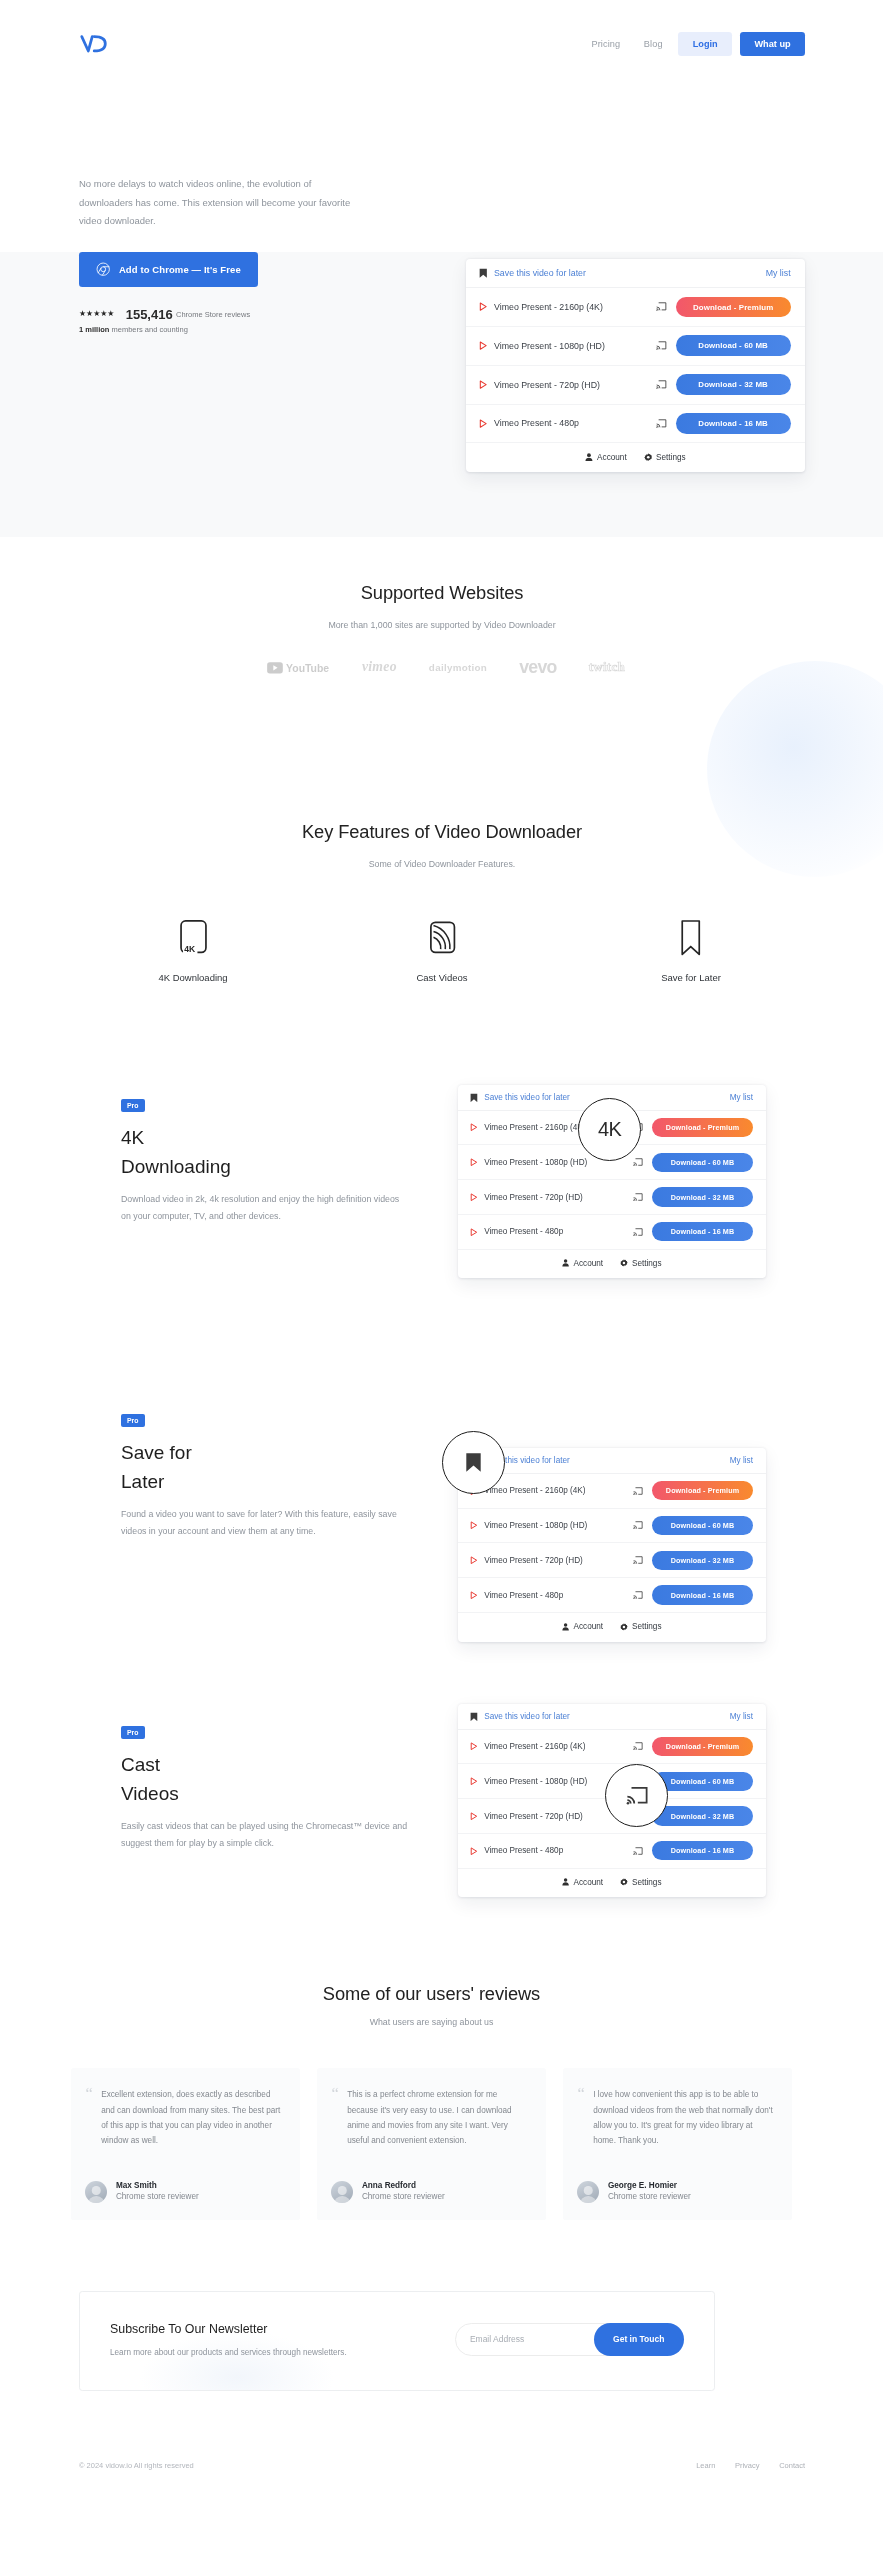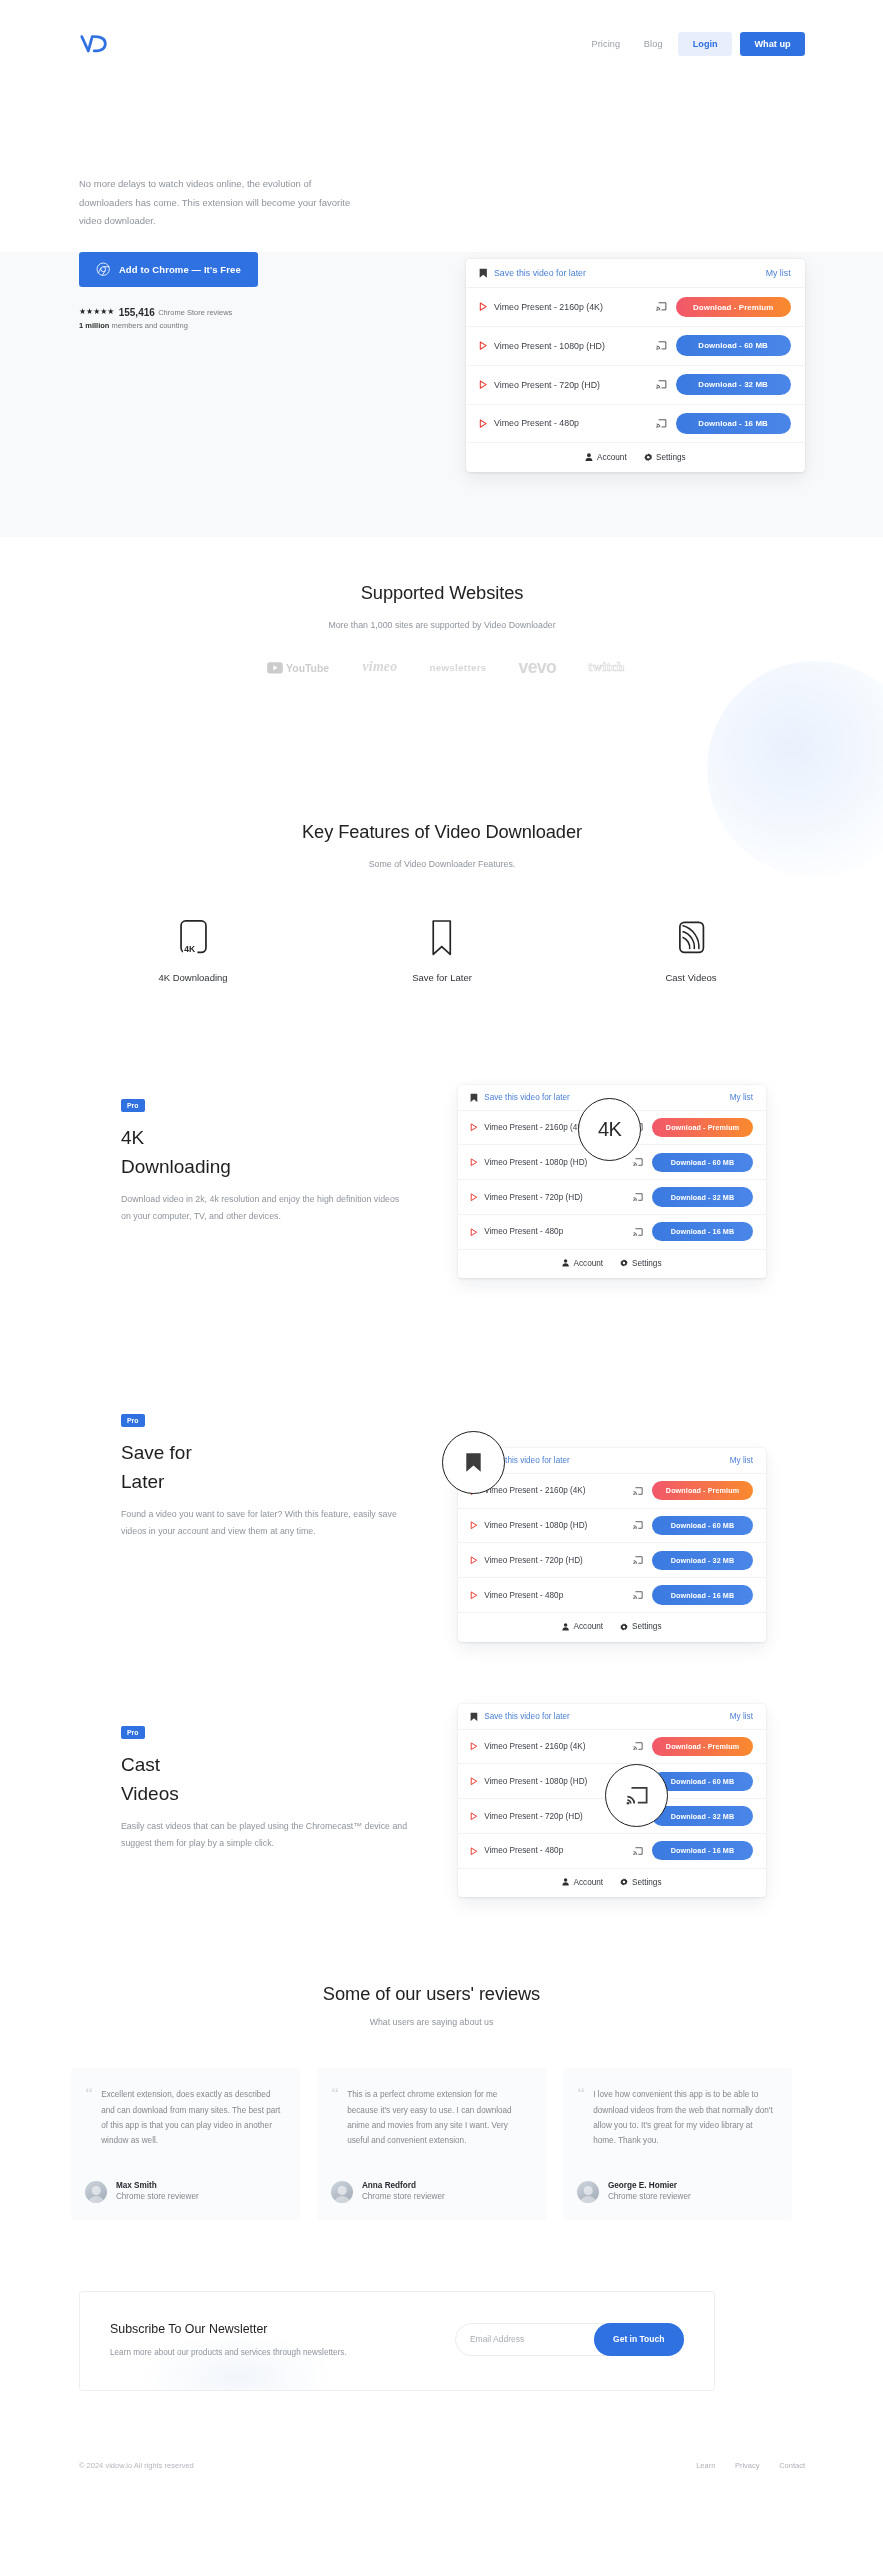--- a/index.html
+++ b/index.html
@@ -53,21 +53,21 @@
   }
   .btn-chrome {
     margin-top: 21px; display: inline-flex; align-items: center; gap: 8.5px;
     background: #2f71e0; color: #fff; border: none; border-radius: 3.3px;
     padding: 10.5px 17px; font-size: 9.5px; font-weight: 700; cursor: pointer;
     letter-spacing: 0.1px;
   }
   .rating { margin-top: 19.6px; }
   .rating-line1 { display: flex; align-items: center; gap: 3.3px; }
   .stars { display:flex; gap: 2.6px; color:#262626; font-size: 7.9px; line-height:1; }
-  .rev-count { font-size: 10px; font-weight: 700; color:#2b2b2b; margin-left: 1px; }
+  .rev-count { font-size: 13px; font-weight: 700; color:#2b2b2b; margin-left: 8px; }
   .rev-text { font-size: 7.5px; color:#76797e; }
   .rating-line2 { margin-top: 3.9px; font-size: 7.5px; color:#76797e; }
   .rating-line2 b { color:#2b2b2b; font-weight:700; }
 
   
   .widget {
     background:#fff; border-radius: 3.9px;
     box-shadow: 0 0.7px 2.6px rgba(20,30,60,.10), 0 6.5px 18.3px rgba(20,30,60,.07);
     width: 339px; overflow: visible; position: relative;
   }
@@ -380,21 +380,21 @@
         <svg width="63" height="15.7" viewBox="0 0 96 24">
           <rect x="0" y="3.5" width="24" height="17" rx="4" fill="#6b6b6b"></rect>
           <path d="M9.5 8 L16 12 L9.5 16 Z" fill="#fff"></path>
           <text x="29" y="18" font-family="Liberation Sans, sans-serif" font-size="16" font-weight="700" fill="#6b6b6b">YouTube</text>
         </svg>
       </div>
       <div class="logo-item">
         <span class="logo-text" style="font-style:italic;font-weight:700;font-family:'Liberation Serif',serif;">vimeo</span>
       </div>
       <div class="logo-item">
-        <span class="logo-text" style="font-size:9.8px;font-weight:700;">newsletters</span>
+        <span class="logo-text" style="font-size:9.8px;font-weight:700;">dailymotion</span>
       </div>
       <div class="logo-item">
         <span class="logo-text" style="font-size:17.7px;font-weight:700;letter-spacing:-0.7px;">vevo</span>
       </div>
       <div class="logo-item">
         <span class="logo-text" style="font-size:13px;font-weight:700;font-family:'Liberation Serif',serif;-webkit-text-stroke:0.7px #8b8b8b;color:transparent;">twitch</span>
       </div>
     </div>
   </div>
 
@@ -407,36 +407,36 @@
           <svg width="33" height="38" viewBox="0 0 50 58">
             <rect x="6" y="3" width="38" height="48" rx="7" fill="none" stroke="#252525" stroke-width="2.6"></rect>
             <rect x="9" y="38" width="22" height="16" fill="#fff"></rect>
             <text x="11" y="51" font-family="Liberation Sans, sans-serif" font-size="13" font-weight="700" fill="#252525">4K</text>
           </svg>
         </div>
         <div class="feat-name">4K Downloading</div>
       </div>
       <div class="feat-col">
         <div class="feat-ico">
-          <svg width="27.5" height="38" viewBox="0 0 42 58">
-            <path d="M8 3 H34 V54 L21 42 L8 54 Z" fill="none" stroke="#252525" stroke-width="2.6" stroke-linejoin="round"></path>
-          </svg>
-        </div>
-        <div class="feat-name">Save for Later</div>
-      </div>
-      <div class="feat-col">
-        <div class="feat-ico">
           <svg width="34" height="38" viewBox="0 0 52 58">
             <rect x="9" y="5" width="36" height="46" rx="7" fill="none" stroke="#252525" stroke-width="2.6"></rect>
             <path d="M13 10 a34 34 0 0 1 25 36" fill="none" stroke="#252525" stroke-width="2.4"></path>
             <path d="M13 19 a25 25 0 0 1 18 27" fill="none" stroke="#252525" stroke-width="2.4"></path>
             <path d="M13 28 a17 17 0 0 1 11 18" fill="none" stroke="#252525" stroke-width="2.4"></path>
           </svg>
         </div>
         <div class="feat-name">Cast Videos</div>
+      </div>
+      <div class="feat-col">
+        <div class="feat-ico">
+          <svg width="27.5" height="38" viewBox="0 0 42 58">
+            <path d="M8 3 H34 V54 L21 42 L8 54 Z" fill="none" stroke="#252525" stroke-width="2.6" stroke-linejoin="round"></path>
+          </svg>
+        </div>
+        <div class="feat-name">Save for Later</div>
       </div>
     </div>
   </div>
 
   <div class="fblock" style="top:1073px; height:255px;">
     <div class="fb-text" style="top: 25px;">
       <span class="pro-badge">Pro</span>
       <div class="fb-title">
         <span>4K</span><br>
         <span>Downloading</span>

